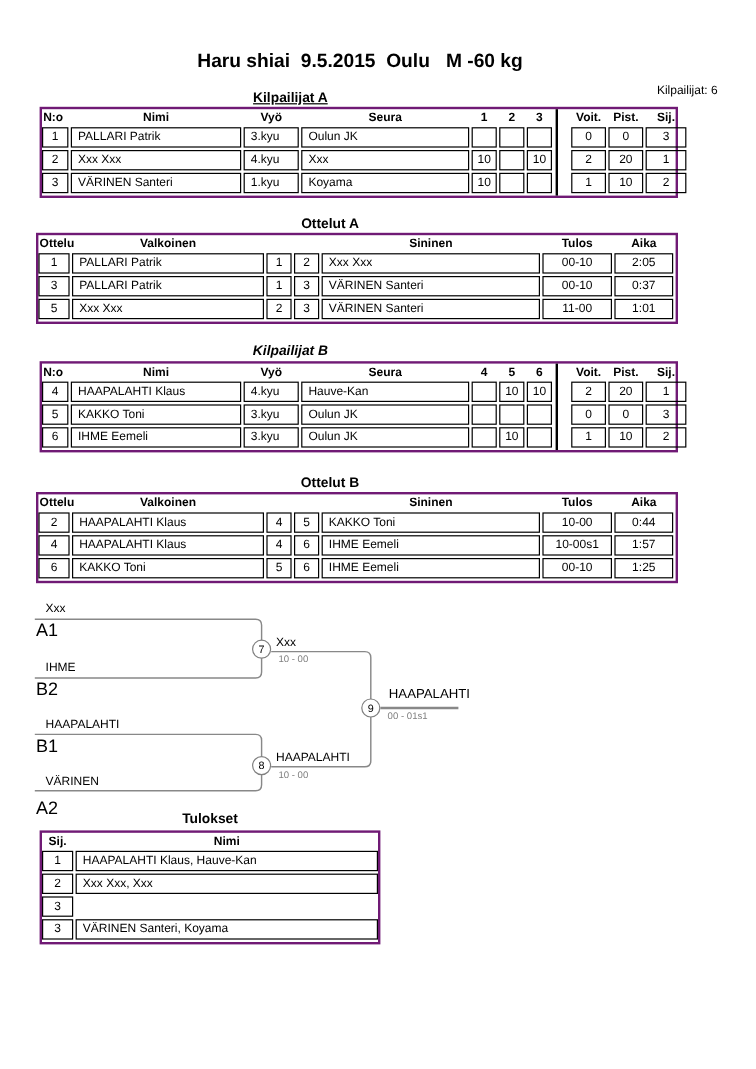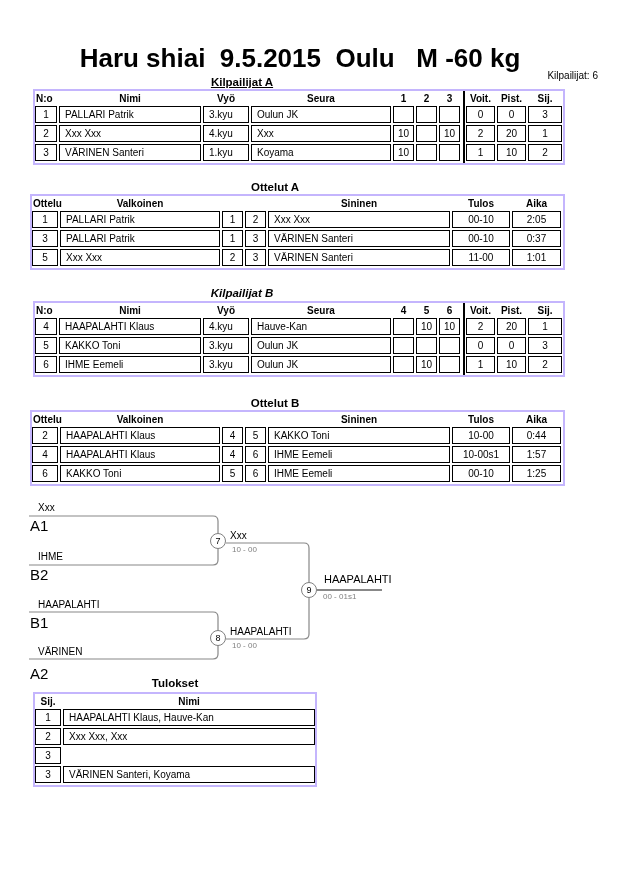--- a/index.html
+++ b/index.html
@@ -2,40 +2,40 @@
 <html><head>
 <meta charset="utf-8">
 <style>
   html,body { margin:0; padding:0; background:#fff; }
   .page {
     position:relative; width:630px; height:891px; background:#fff;
     font-family:"Liberation Sans", sans-serif; color:#000; overflow:hidden;
   }
   .title {
     position:absolute; left:10px; top:43px; width:580px; text-align:center;
-    font-size:26px; font-weight:bold; white-space:pre;
+    font-size:16px; font-weight:bold; white-space:pre;
   }
   .count { position:absolute; left:430px; top:70px; width:168px; text-align:right; font-size:10px; }
   .sec { position:absolute; font-weight:bold; font-size:11.5px; text-align:center; }
 
   
-  .tbl { position:absolute; border:2px solid #c4b5fd; box-sizing:border-box; background:#fff; }
+  .tbl { position:absolute; border:2px solid #701a75; box-sizing:border-box; background:#fff; }
   .thead { display:flex; height:15px; font-weight:bold; }
   .thead .c { line-height:15px; overflow:visible; }
   .trow { display:flex; height:17px; margin-bottom:2px; }
   .c { box-sizing:border-box; flex:none; margin-right:2px; font-size:10px;
        line-height:15px; text-align:center; white-space:nowrap; overflow:hidden; }
   .b { border:1px solid #000; }
   .tl { text-align:left; padding-left:5px; }
   .hleft { text-align:left; padding-left:1px; }
 
   
   .w-no{width:22px} .w-name{width:142px} .w-belt{width:46px} .w-club{width:140px}
   .w-m{width:21px} .w-win{width:29px} .w-pts{width:29px} .w-plc{width:34px; margin-right:0;}
-  .ml{margin-left:4px}
+  .ml{margin-left:14px}
   .vsep { position:absolute; left:428px; top:0; bottom:0; width:2px; background:#000; }
 
   
   .o-match{width:26px} .o-wname{width:160px} .o-n{width:21px} .o-bname{width:182px}
   .o-result{width:58px} .o-time{width:49px; margin-right:0;}
 
   
   .r-place{width:26px} .r-name{width:252px; margin-right:0;}
 
   

